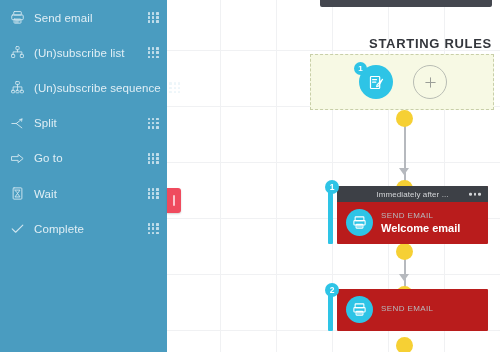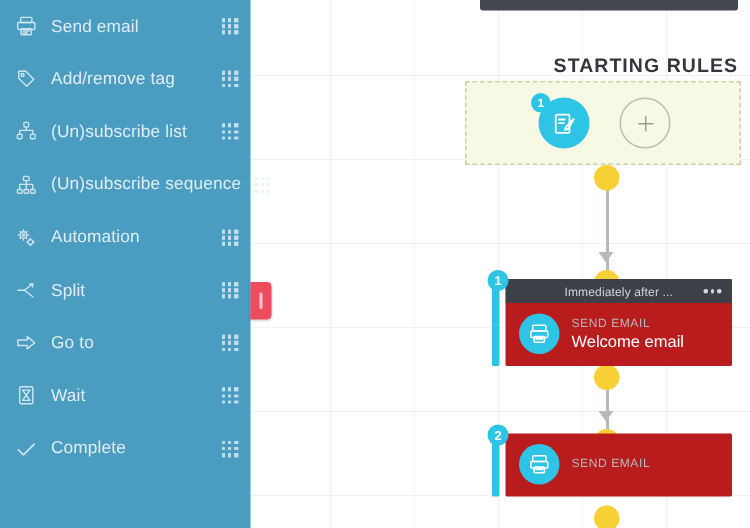--- a/index.html
+++ b/index.html
@@ -283,21 +283,21 @@
   }
   .card-texts { flex: 1 1 auto; min-width: 0; }
   .card-kind {
     font-size: 8px;
     color: #b7babe;
     letter-spacing: .4px;
     margin-bottom: 2px;
   }
   .card-title {
     font-size: 11px;
-    font-weight: normal;
+    font-weight: bold;
     color: #ffffff;
     white-space: nowrap;
     overflow: hidden;
     text-overflow: ellipsis;
   }
 </style>
 </head>
 <body>
 
 <div id="app">
@@ -415,42 +415,20 @@
             <i></i>
             <i></i>
             <i></i>
             <i></i>
             <i></i>
           </span>
       </span>
     </div>
 
 
-    <div class="side-item">
-      <span class="side-icon">
-        <svg width="15" height="15" viewBox="0 0 24 24" fill="none" stroke="#e8f3f8" stroke-width="1.5" stroke-linecap="round" stroke-linejoin="round">
-          <path d="M20 12.5 L12.5 20 L4 11.5 L4 4 L11.5 4 Z"></path>
-          <circle cx="8" cy="8" r="1.6"></circle>
-        </svg>
-      </span>
-      <span class="side-label">Add/remove tag</span>
-      <span class="side-handle">
-        <span class="dotgrid">
-            <i></i>
-            <i></i>
-            <i></i>
-            <i></i>
-            <i></i>
-            <i></i>
-            <i></i>
-            <i></i>
-            <i></i>
-          </span>
-      </span>
-    </div>
 
     <div class="side-item">
       <span class="side-icon">
         <svg width="15" height="15" viewBox="0 0 24 24" fill="none" stroke="#e8f3f8" stroke-width="1.4" stroke-linecap="round" stroke-linejoin="round">
           <rect x="9.5" y="2.5" width="5" height="5" rx="1"></rect>
           <rect x="2.5" y="15" width="5" height="5" rx="1"></rect>
           <rect x="16.5" y="15" width="5" height="5" rx="1"></rect>
           <path d="M12 7.5 L12 11 M5 15 L5 11 L19 11 L19 15"></path>
         </svg>
       </span>
@@ -489,47 +467,20 @@
             <i></i>
             <i></i>
             <i></i>
             <i></i>
             <i></i>
             <i></i>
           </span>
       </span>
     </div>
 
-    <div class="side-item">
-      <span class="side-icon">
-        <svg width="15" height="15" viewBox="0 0 24 24" fill="none" stroke="#e8f3f8" stroke-width="1.4" stroke-linecap="round" stroke-linejoin="round">
-          <circle cx="9" cy="9" r="3.4"></circle>
-          <circle cx="9" cy="9" r="1.1"></circle>
-          <path d="M9 3.4 L9 4.6 M9 13.4 L9 14.6 M3.4 9 L4.6 9 M13.4 9 L14.6 9
-                   M5.2 5.2 L6 6 M12 12 L12.8 12.8 M12.8 5.2 L12 6 M6 12 L5.2 12.8"></path>
-          <circle cx="16.5" cy="16.5" r="2.6"></circle>
-          <path d="M16.5 12.6 L16.5 13.6 M16.5 19.4 L16.5 20.4
-                   M12.6 16.5 L13.6 16.5 M19.4 16.5 L20.4 16.5"></path>
-        </svg>
-      </span>
-      <span class="side-label">Automation</span>
-      <span class="side-handle">
-        <span class="dotgrid">
-            <i></i>
-            <i></i>
-            <i></i>
-            <i></i>
-            <i></i>
-            <i></i>
-            <i></i>
-            <i></i>
-            <i></i>
-          </span>
-      </span>
-    </div>
 
     <div class="side-item">
       <span class="side-icon">
         <svg width="15" height="15" viewBox="0 0 24 24" fill="none" stroke="#e8f3f8" stroke-width="1.5" stroke-linecap="round" stroke-linejoin="round">
           <path d="M3 12 L10 12"></path>
           <path d="M10 12 L19 5"></path>
           <path d="M10 12 L19 19"></path>
           <path d="M19 5 L15.6 5.6 M19 5 L18.6 8.4"></path>
         </svg>
       </span>

